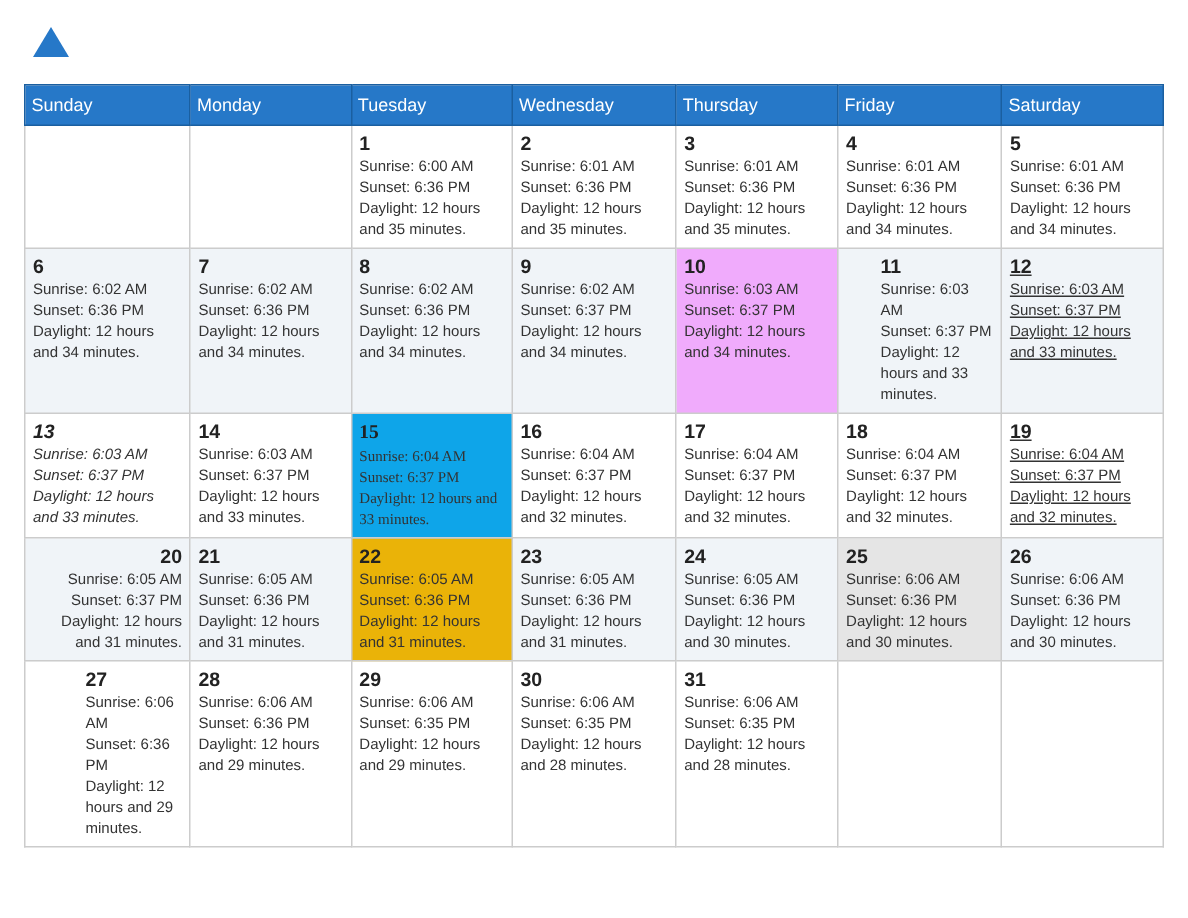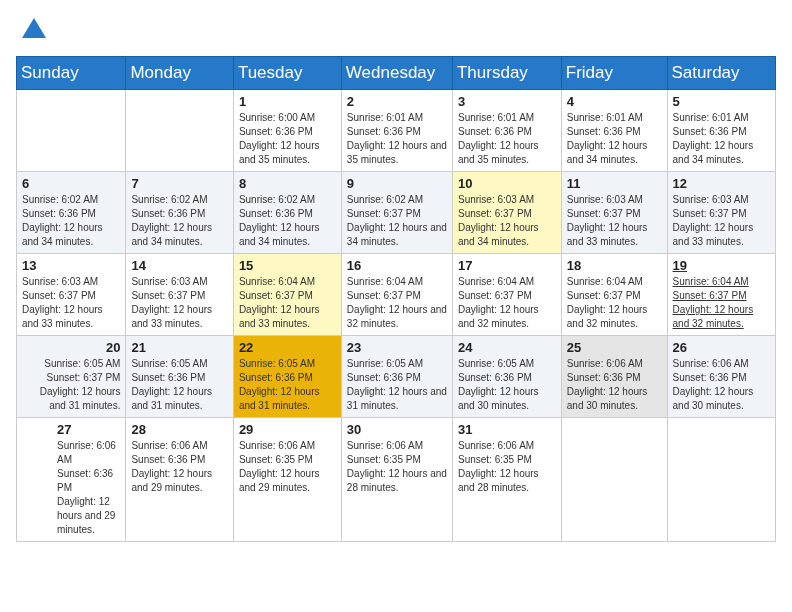--- a/index.html
+++ b/index.html
@@ -53,21 +53,21 @@
       color: #555;
     }
     .calendar {
       width: 100%;
       border-collapse: collapse;
       border: 1px solid #ccc;
     }
     .calendar th {
       background-color: #2678c8;
       color: #fff;
-      font-size: 17px;
+      font-size: 12px;
       padding: 6px 4px;
       text-align: left;
       border: 1px solid #1a5fa0;
       font-weight: normal;
     }
     .calendar td {
       vertical-align: top;
       border: 1px solid #ccc;
       padding: 4px 5px;
       font-size: 10.5px;
@@ -164,43 +164,43 @@
           <div class="day-info">Sunrise: 6:02 AM<br>Sunset: 6:36 PM<br>Daylight: 12 hours and 34 minutes.</div>
         </td>
         <td style="background: rgb(240, 244, 248);">
           <span class="day-num">8</span>
           <div class="day-info">Sunrise: 6:02 AM<br>Sunset: 6:36 PM<br>Daylight: 12 hours and 34 minutes.</div>
         </td>
         <td style="background: rgb(240, 244, 248);">
           <span class="day-num">9</span>
           <div class="day-info">Sunrise: 6:02 AM<br>Sunset: 6:37 PM<br>Daylight: 12 hours and 34 minutes.</div>
         </td>
-        <td style="background: #fef9c3;">
+        <td style="background: #f0abfc;">
           <span class="day-num">10</span>
           <div class="day-info">Sunrise: 6:03 AM<br>Sunset: 6:37 PM<br>Daylight: 12 hours and 34 minutes.</div>
         </td>
-        <td style="background: rgb(240, 244, 248);">
+        <td style="background: rgb(240, 244, 248); padding-left: 28px;">
           <span class="day-num">11</span>
           <div class="day-info">Sunrise: 6:03 AM<br>Sunset: 6:37 PM<br>Daylight: 12 hours and 33 minutes.</div>
         </td>
-        <td style="background: rgb(240, 244, 248);">
+        <td style="background: rgb(240, 244, 248); text-decoration: underline;">
           <span class="day-num">12</span>
           <div class="day-info">Sunrise: 6:03 AM<br>Sunset: 6:37 PM<br>Daylight: 12 hours and 33 minutes.</div>
         </td>
       </tr>
       <tr>
-        <td style="background: rgb(255, 255, 255);">
+        <td style="background: rgb(255, 255, 255); font-style: italic;">
           <span class="day-num">13</span>
           <div class="day-info">Sunrise: 6:03 AM<br>Sunset: 6:37 PM<br>Daylight: 12 hours and 33 minutes.</div>
         </td>
         <td style="background: rgb(255, 255, 255);">
           <span class="day-num">14</span>
           <div class="day-info">Sunrise: 6:03 AM<br>Sunset: 6:37 PM<br>Daylight: 12 hours and 33 minutes.</div>
         </td>
-        <td style="background: #fef9c3;">
+        <td style="background: #0ea5e9; font-family: Liberation Serif, serif;">
           <span class="day-num">15</span>
           <div class="day-info">Sunrise: 6:04 AM<br>Sunset: 6:37 PM<br>Daylight: 12 hours and 33 minutes.</div>
         </td>
         <td style="background: rgb(255, 255, 255);">
           <span class="day-num">16</span>
           <div class="day-info">Sunrise: 6:04 AM<br>Sunset: 6:37 PM<br>Daylight: 12 hours and 32 minutes.</div>
         </td>
         <td style="background: rgb(255, 255, 255);">
           <span class="day-num">17</span>
           <div class="day-info">Sunrise: 6:04 AM<br>Sunset: 6:37 PM<br>Daylight: 12 hours and 32 minutes.</div>

